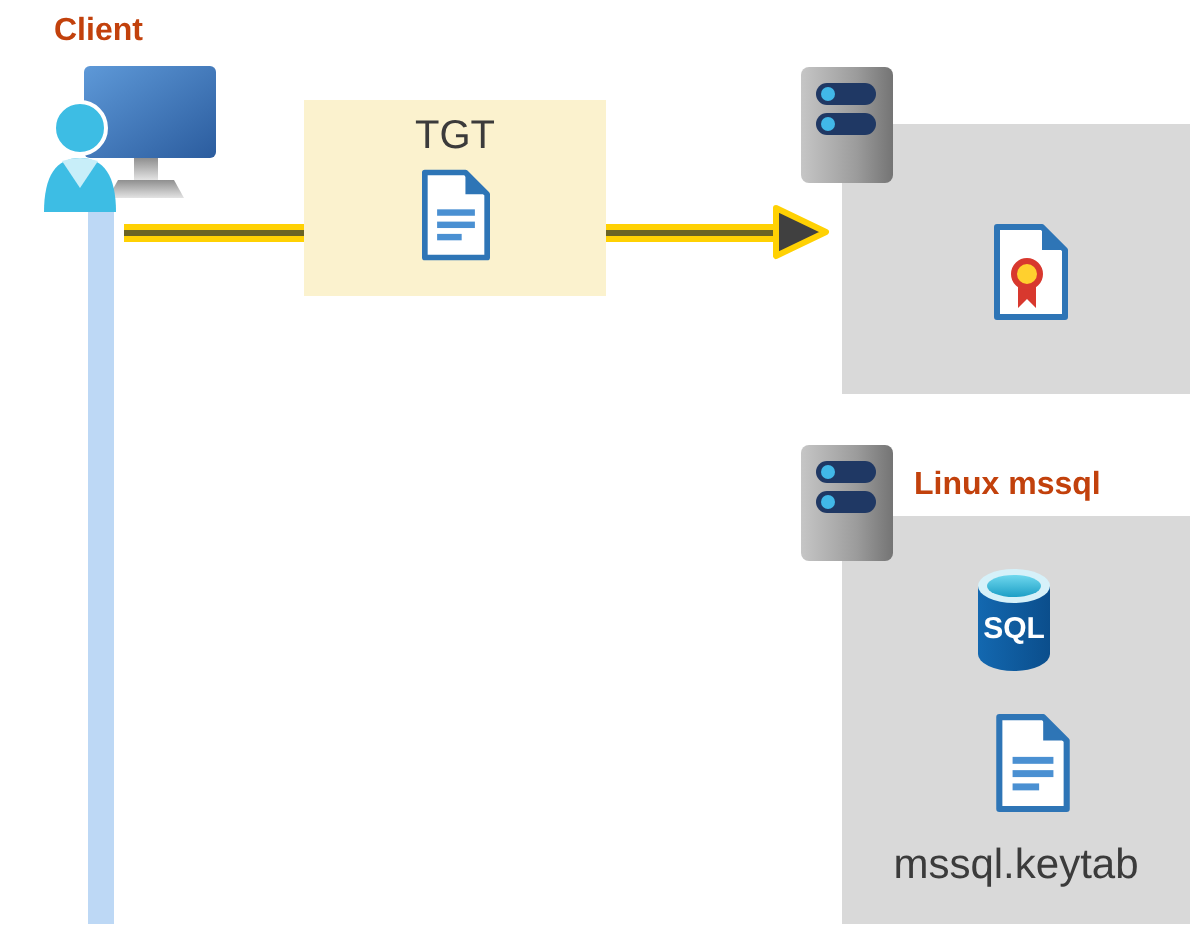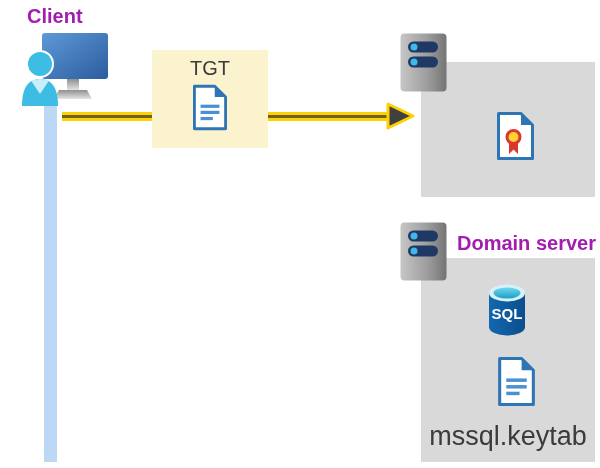--- a/index.html
+++ b/index.html
@@ -4,48 +4,48 @@
 <style>
   html,body{margin:0;padding:0;background:#ffffff;}
   .canvas{
     position:relative;width:600px;height:468px;background:#ffffff;overflow:hidden;
     font-family:"Liberation Sans","DejaVu Sans",sans-serif;
   }
   .abs{position:absolute;}
   
   .vline{left:44px;top:100px;width:13px;height:362px;background:#BDD8F5;z-index:1;}
   
-  .title{font-weight:bold;color:#a21caf;font-size:20px;line-height:24px;z-index:5;}
+  .title{font-weight:bold;color:#c2410c;font-size:16px;line-height:24px;z-index:5;}
   .client-title{left:27px;top:4px;}
   .dc-title{left:455px;top:6px;width:132px;}
   .linux-title{left:457px;top:231px;width:140px;white-space:nowrap;}
   
   .client-icon{left:10px;top:26px;z-index:3;}
   
   .arrow-line{left:62px;top:112px;width:330px;height:9px;background:#FFD103;z-index:2;}
   .arrow-core{margin-top:3px;height:3px;background:#6A6324;}
   .arrow-head{left:386px;top:102px;z-index:2;}
   
   .token-box{
-    left:152px;top:50px;width:116px;height:98px;background:#FBF2CE;z-index:3;
+    left:152px;top:50px;width:151px;height:98px;background:#FBF2CE;z-index:3;
     display:flex;justify-content:center;gap:24px;padding-top:7px;box-sizing:border-box;
   }
   .token-col{display:flex;flex-direction:column;align-items:center;gap:5px;}
   .token-label{font-size:20px;color:#3B3B3B;line-height:22px;}
   
   .panel{background:#D9D9D9;z-index:0;}
   .dc-panel{left:421px;top:62px;width:174px;height:135px;}
   .linux-panel{left:421px;top:258px;width:174px;height:204px;}
   .server-icon{z-index:4;}
   .dc-server{left:400px;top:33px;}
   .linux-server{left:400px;top:222px;}
   .cert-icon{left:497px;top:112px;z-index:1;}
   .sql-icon{left:487px;top:283px;z-index:1;}
   .keytab-icon{left:498px;top:357px;z-index:1;}
-  .keytab-label{left:421px;top:421px;width:174px;text-align:center;font-size:27px;color:#3B3B3B;z-index:1;}
+  .keytab-label{left:421px;top:421px;width:174px;text-align:center;font-size:21px;color:#3B3B3B;z-index:1;}
   svg{display:block;}
 </style>
 </head>
 <body>
 
 <svg width="0" height="0" style="position:absolute" aria-hidden="true">
   <defs>
     <linearGradient id="mongrad" x1="0" y1="0" x2="1" y2="1">
       <stop offset="0" stop-color="#5E99D8"></stop>
         <stop offset="1" stop-color="#2B5C9E"></stop>
@@ -120,21 +120,21 @@
   </svg>
 
   <div class="abs panel linux-panel"></div>
   <svg class="abs server-icon linux-server" width="47" height="59" viewBox="0 0 47 59">
     <rect x="0.5" y="0.5" width="46" height="58" rx="4" fill="url(#srvgrad)"></rect>
     <rect x="8" y="8.5" width="30" height="11" rx="5.5" fill="#1F3864"></rect>
     <circle cx="14" cy="14" r="3.5" fill="#41B8E8"></circle>
     <rect x="8" y="23.5" width="30" height="11" rx="5.5" fill="#1F3864"></rect>
     <circle cx="14" cy="29" r="3.5" fill="#41B8E8"></circle>
   </svg>
-  <div class="abs title linux-title">Domain server</div>
+  <div class="abs title linux-title">Linux mssql</div>
 
   <svg class="abs sql-icon" width="40" height="54" viewBox="0 0 40 54">
     <path d="M2,10 V44 A18,8.5 0 0 0 38,44 V10 Z" fill="url(#sqlgrad)"></path>
     <ellipse cx="20" cy="10" rx="18" ry="8.5" fill="#D6F1F9"></ellipse>
     <ellipse cx="20" cy="10" rx="13.5" ry="5.5" fill="url(#sqlinner)"></ellipse>
     <text x="20" y="36" text-anchor="middle" font-size="15" font-weight="bold" font-family="Liberation Sans, DejaVu Sans, sans-serif" fill="#ffffff">SQL</text>
   </svg>
 
   <svg class="abs keytab-icon" width="37" height="49" viewBox="0 0 36 48">
     <path d="M1.5,1.5 H23 L34.5,13 V46.5 H1.5 Z" fill="#ffffff" stroke="#2E75B6" stroke-width="3" stroke-linejoin="round"></path>

